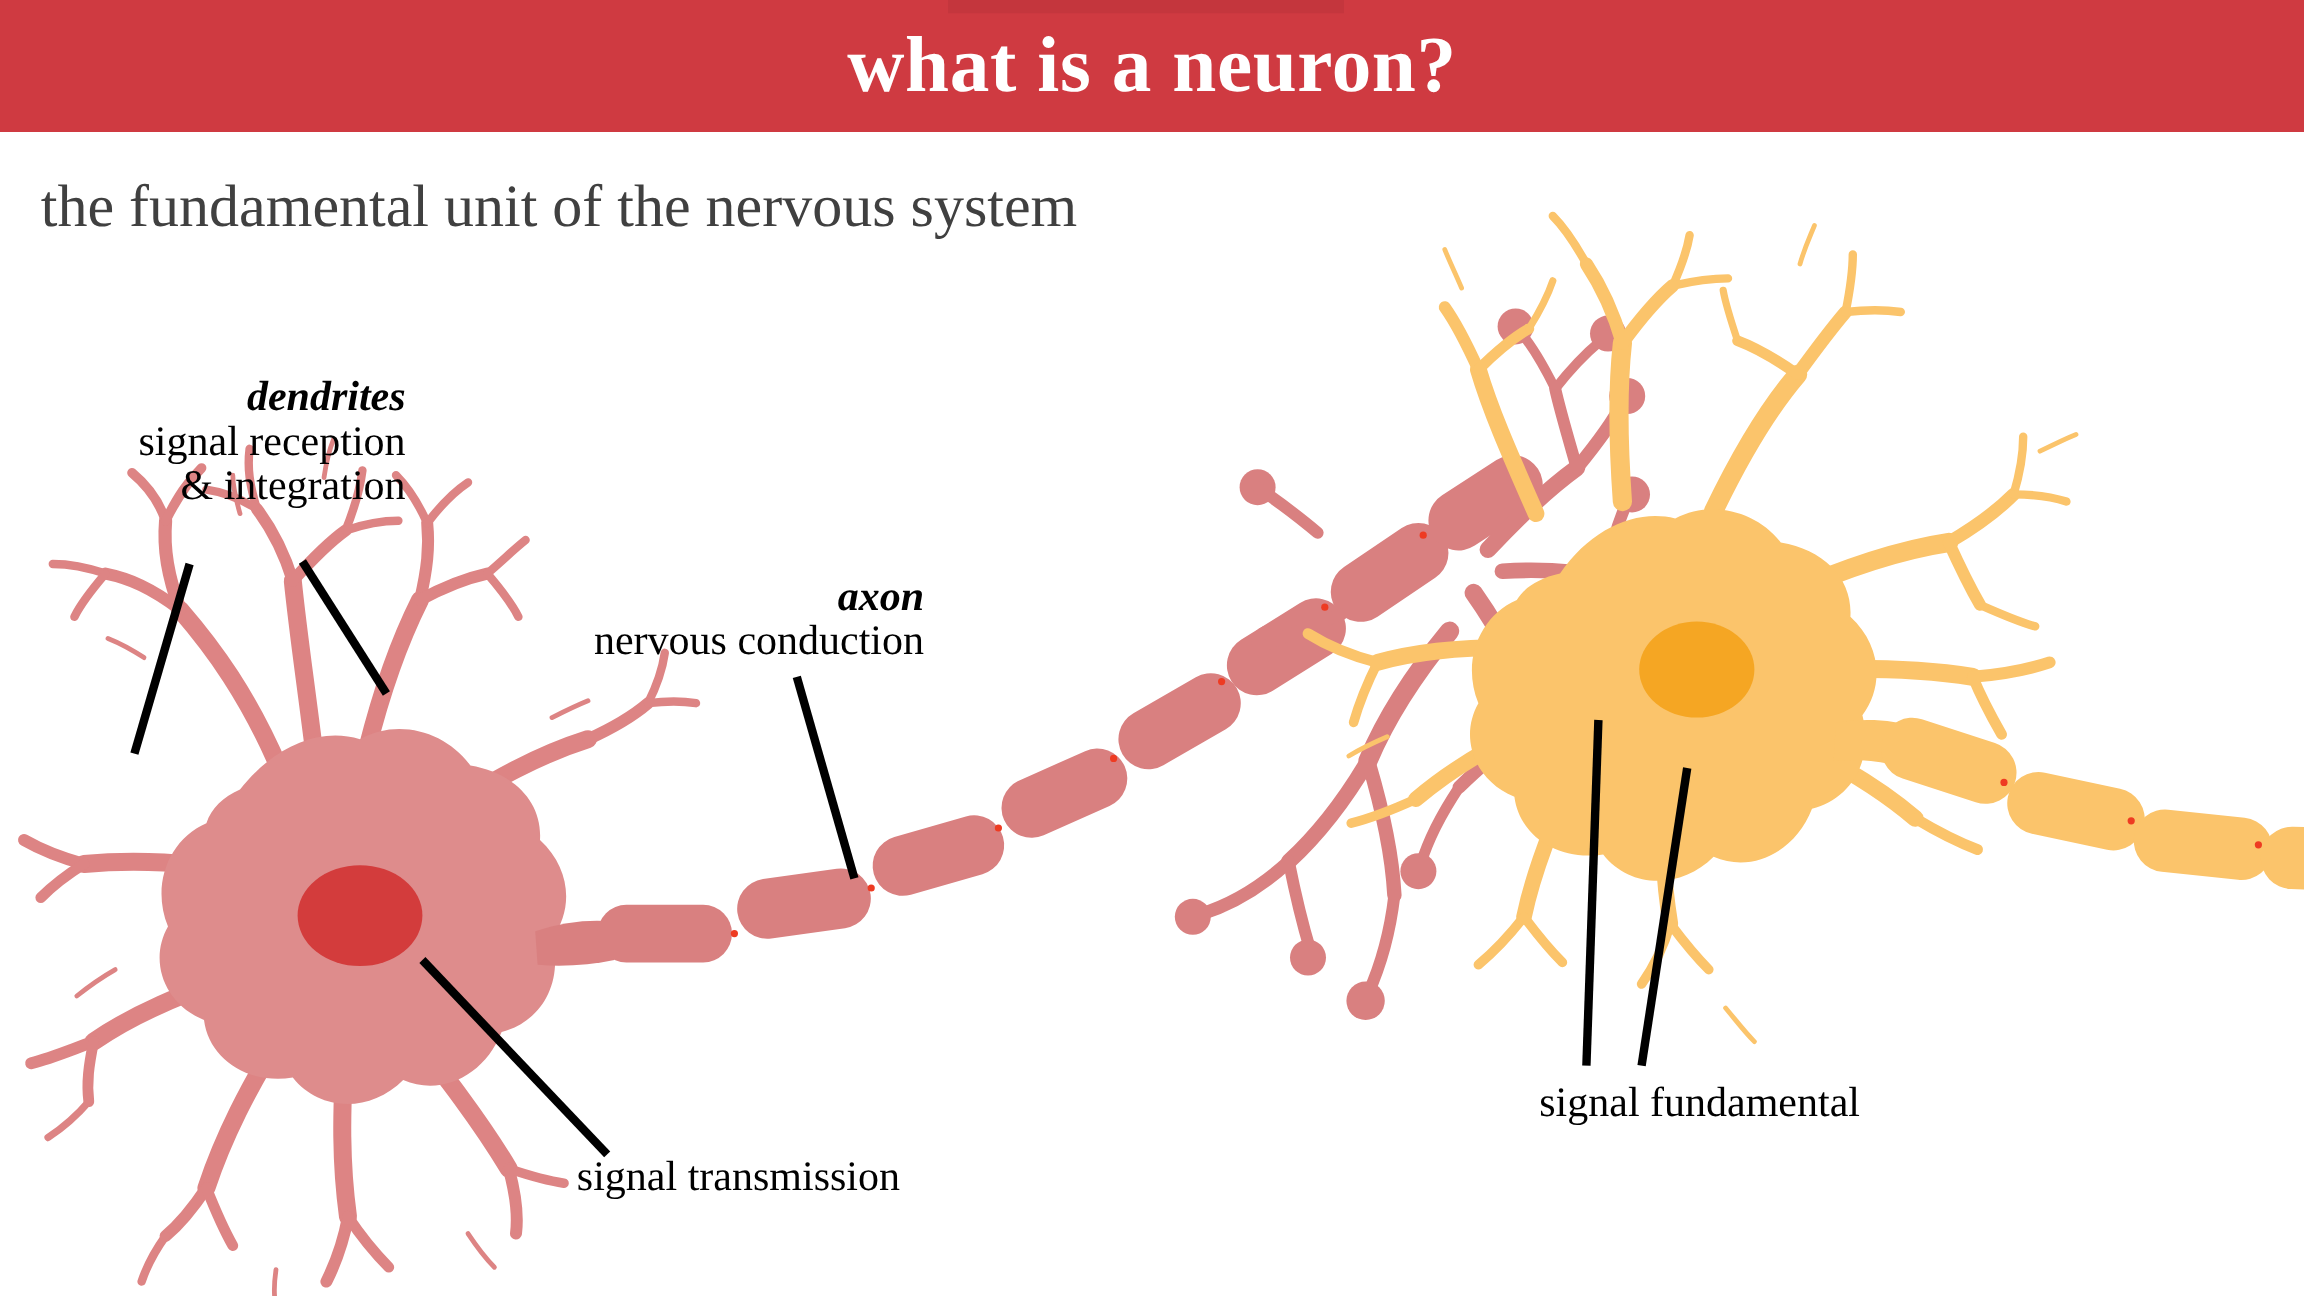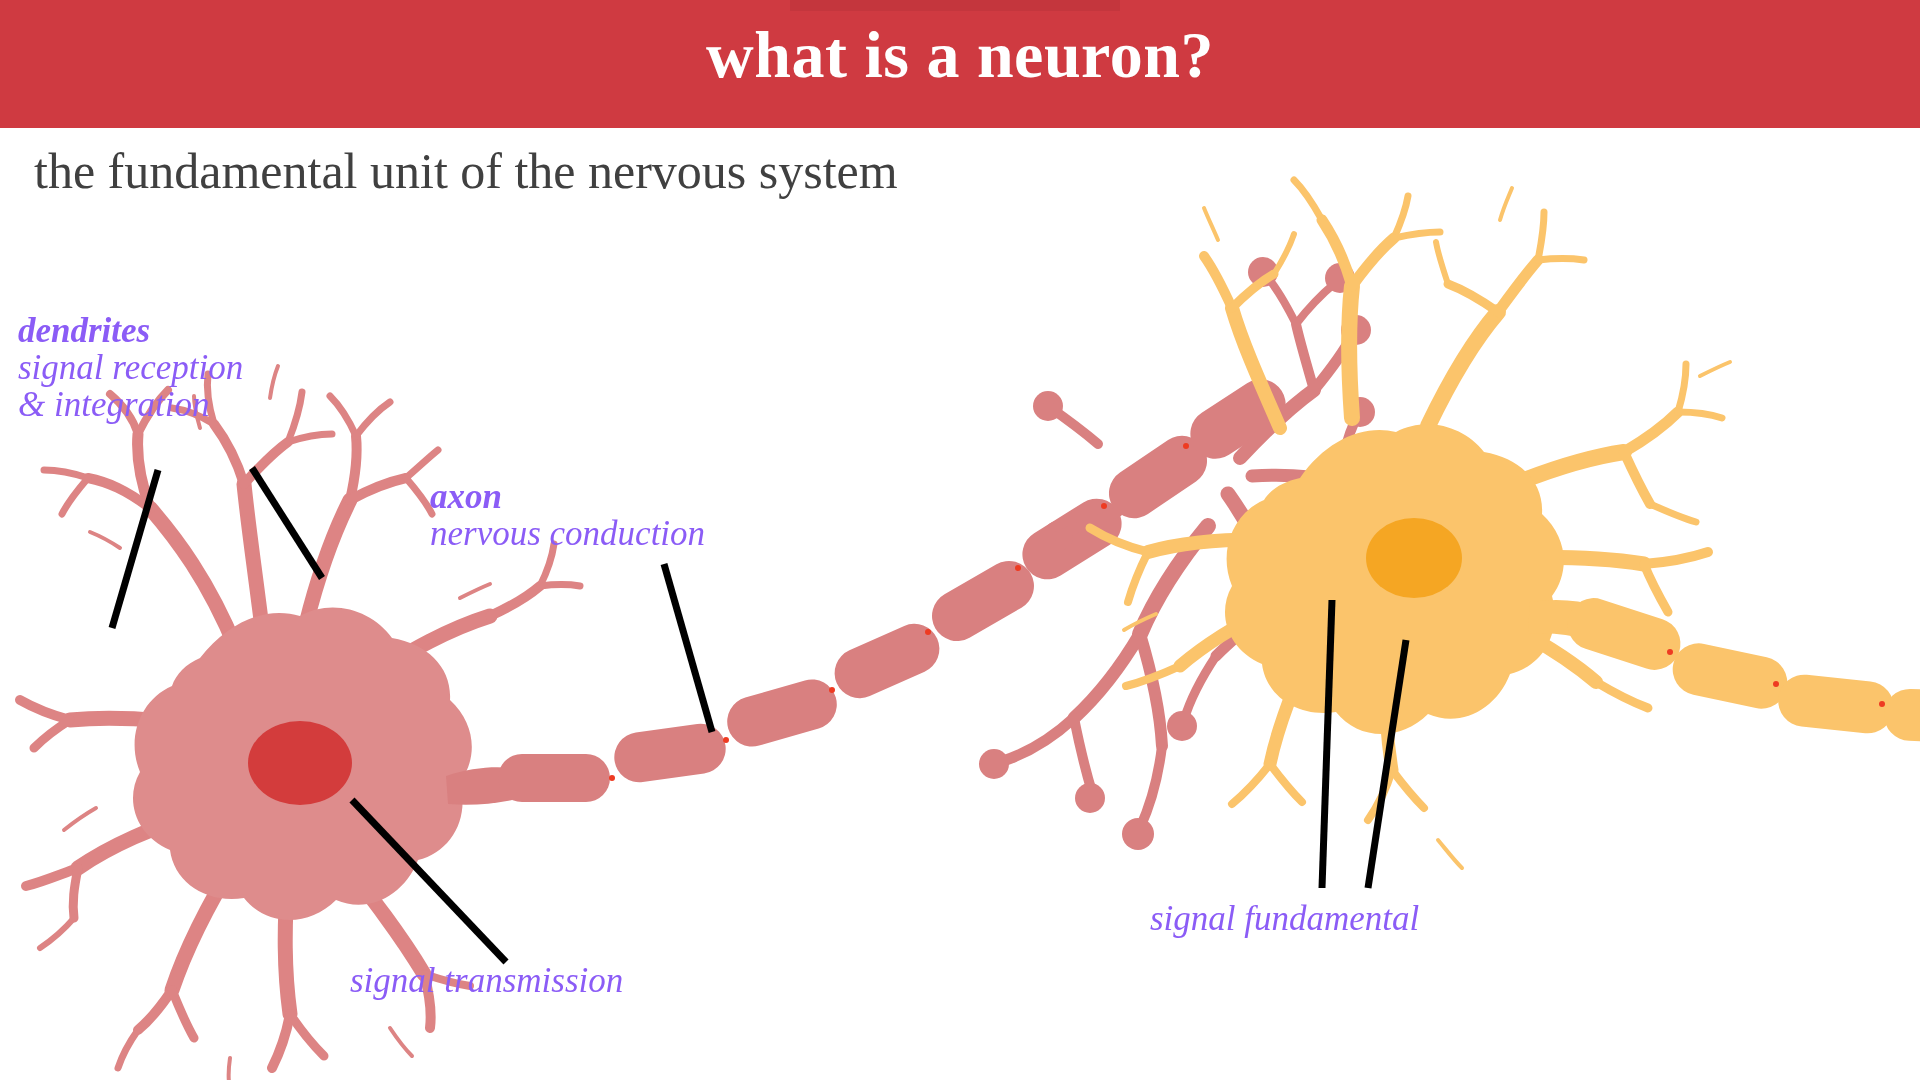--- a/index.html
+++ b/index.html
@@ -15,21 +15,21 @@
     overflow: hidden;
     font-family: "Liberation Serif", "DejaVu Serif", serif;
   }
 
   
   #title-banner {
     position: absolute;
     left: 0;
     top: 0;
     width: 1920px;
-    height: 128px;
+    height: 110px;
     background: #CF3A41;
   }
   #banner-notch {
     position: absolute;
     left: 790px;
     top: 0;
     width: 330px;
     height: 11px;
     background: #C4363D;
   }
@@ -63,33 +63,32 @@
     position: absolute;
     left: 0;
     top: 128px;
     width: 1920px;
     height: 952px;
   }
 
   
   .label-block {
     position: absolute;
-    text-align: left;
-    color: #8b5cf6;
+    text-align: right;
+    color: #000000;
     line-height: 1.06;
     white-space: nowrap;
   }
   .label-term {
     font-weight: bold;
     font-style: italic;
     font-size: 35px;
   }
   .label-desc {
     font-weight: normal;
-    font-style: italic;
     font-size: 35px;
   }
 
   #label-dendrites { left: 18px;   top: 312px; width: 320px; }
   #label-axon      { left: 430px;  top: 478px; width: 340px; }
   #label-soma      { left: 350px;  top: 962px; width: 400px; }
   #label-synapses  { left: 1150px; top: 900px; width: 400px; }
 
   #leader-lines {
     position: absolute;

